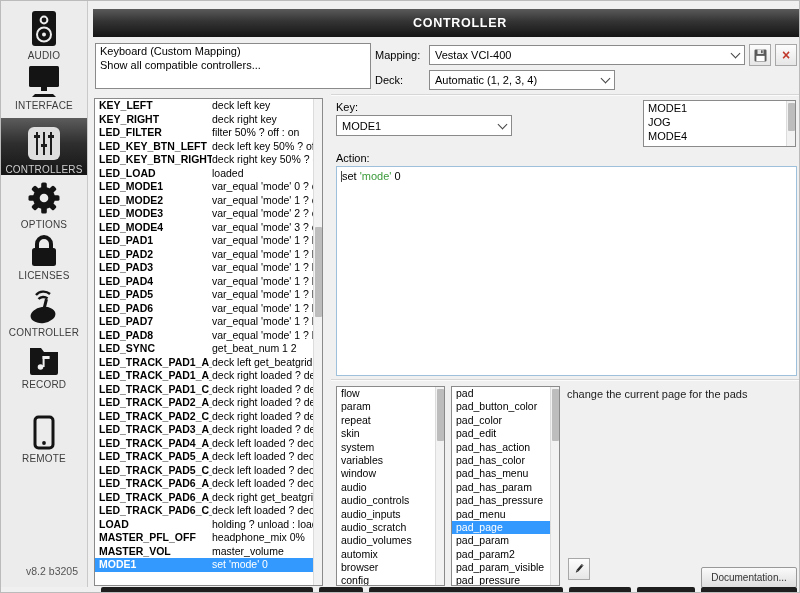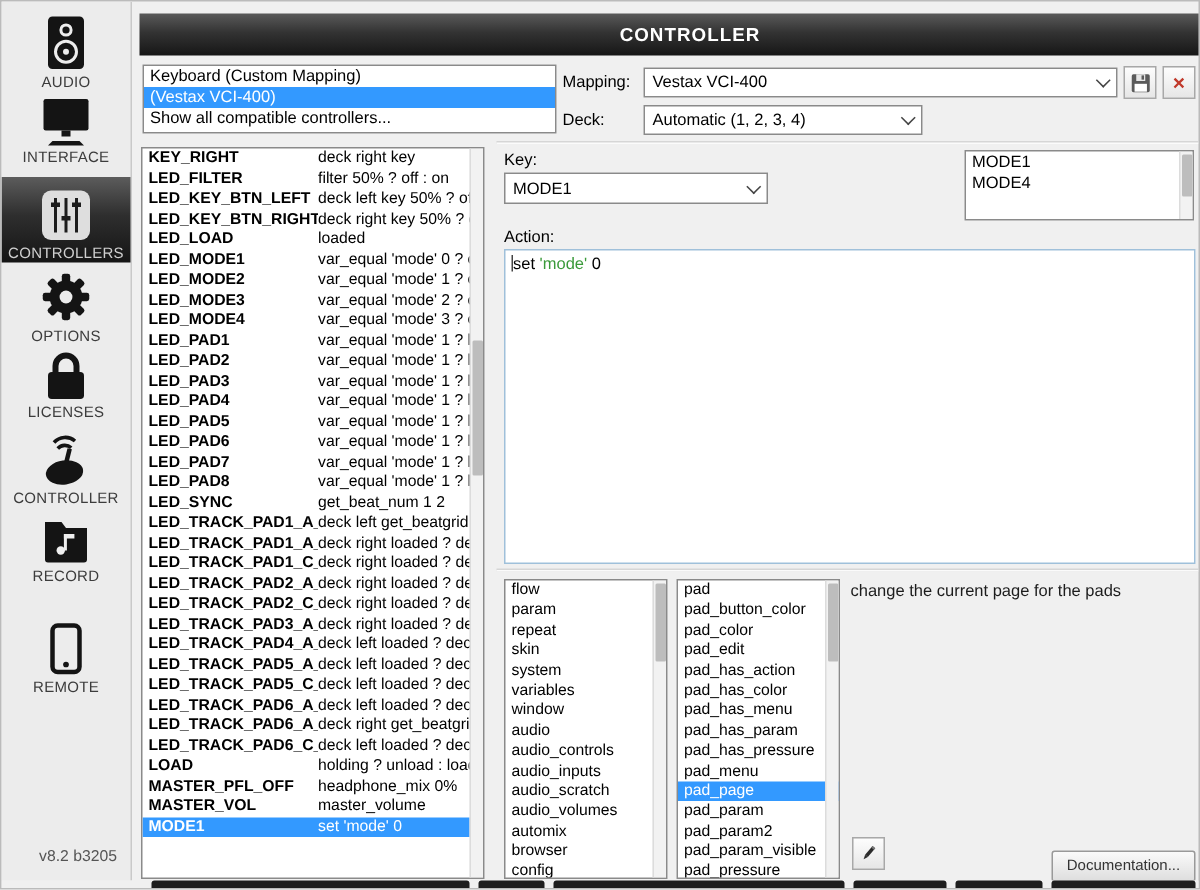--- a/index.html
+++ b/index.html
@@ -173,21 +173,20 @@
       </div>
     </div>
 
   <div id="titlebar">
     <span class="ttl">CONTROLLER</span>
     <span id="close-btn">×</span>
   </div>
 
   <div id="controller-list">
       <div class="crow">Keyboard (Custom Mapping)</div>
-      <div class="crow sel">(Vestax VCI-400)</div>
       <div class="crow">Show all compatible controllers...</div>
     </div>
 
   <span class="fldlabel" style="left:374px; top:48px;">Mapping:</span>
   <div class="selectbox" style="left:428px; top:44px; width:316px; height:20px;">
     <span>Vestax VCI-400</span>
     <span class="chev"></span>
   </div>
   <div class="sqbtn" style="left:748px; top:43px;">
     <svg width="15" height="15" viewBox="0 0 20 20">
@@ -201,20 +200,24 @@
     <span class="redx">×</span>
   </div>
 
   <span class="fldlabel" style="left:374px; top:73px;">Deck:</span>
   <div class="selectbox" style="left:428px; top:69px; width:186px; height:20px;">
     <span>Automatic (1, 2, 3, 4)</span>
     <span class="chev"></span>
   </div>
 
   <div id="key-list">
+    <div class="krow">
+        <span class="kname">KEY_LEFT</span>
+        <span class="kdesc">deck left key</span>
+      </div>
       <div class="krow">
         <span class="kname">KEY_RIGHT</span>
         <span class="kdesc">deck right key</span>
       </div>
       <div class="krow">
         <span class="kname">LED_FILTER</span>
         <span class="kdesc">filter 50% ? off : on</span>
       </div>
       <div class="krow">
         <span class="kname">LED_KEY_BTN_LEFT</span>
@@ -352,20 +355,21 @@
   <div class="hline" style="left:330px; top:93px; width:468px;"></div>
   <div class="hline" style="left:330px; top:378px; width:468px;"></div>
 
   <span class="fldlabel" style="left:335px; top:100px;">Key:</span>
   <div class="selectbox" id="key-select">
     <span>MODE1</span>
     <span class="chev"></span>
   </div>
   <div id="recent-list">
     <div class="rrow">MODE1</div>
+      <div class="rrow">JOG</div>
       <div class="rrow">MODE4</div>
       <div class="vtrack" style="right:0; top:0; height:45px;">
       <div class="vthumb" style="top:2px; height:28px;"></div>
     </div>
   </div>
 
   <span class="fldlabel" style="left:335px; top:151px;">Action:</span>
   <div id="action-box">
     <span class="caret"></span><span id="action-text"><span>set </span><span class="grn">'mode'</span><span> 0</span></span>
   </div>

